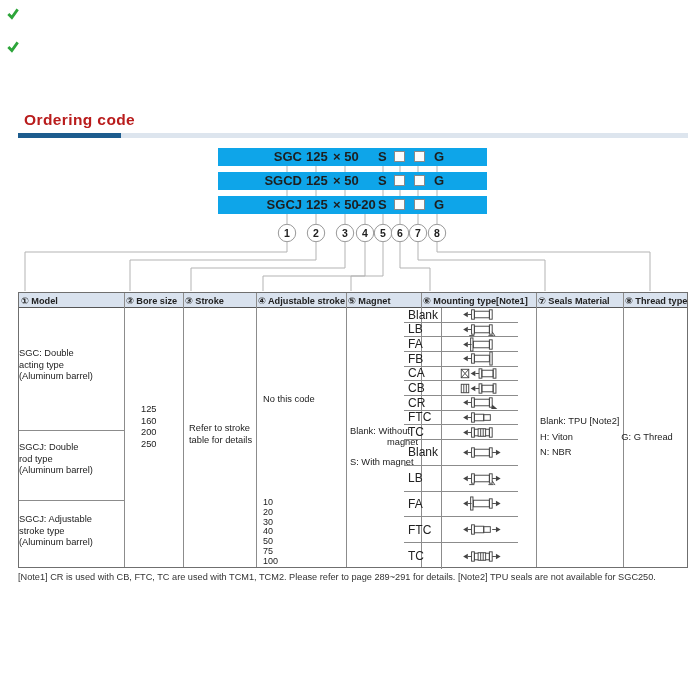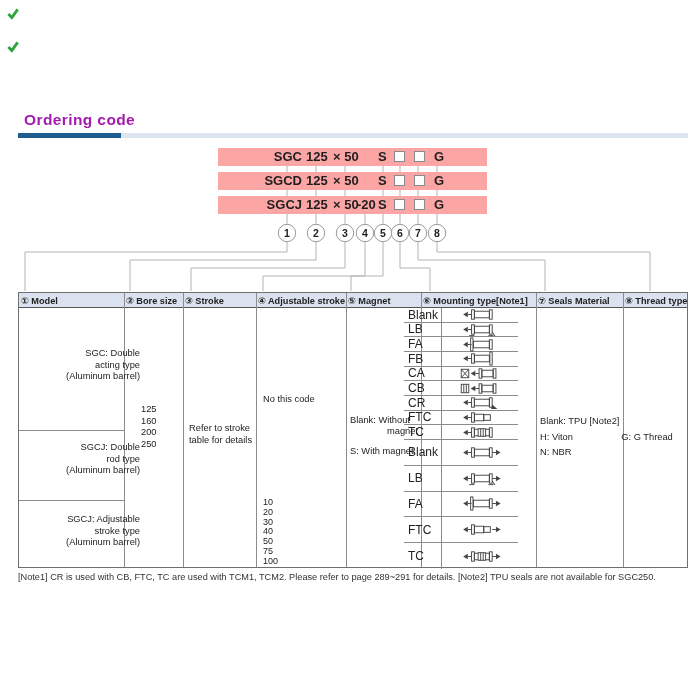--- a/index.html
+++ b/index.html
@@ -5,60 +5,60 @@
   * { margin:0; padding:0; box-sizing:border-box; }
   html,body { background:#fff; }
   body { font-family:"Liberation Sans","DejaVu Sans",sans-serif; color:#222; }
   .page { position:relative; width:700px; height:700px; background:#fff; overflow:hidden; }
 
   
   .green-mark { position:absolute; left:6px; width:14px; height:14px; }
   .green-mark.m2 { top:40px; } .green-mark.m1 { top:7px; }
 
   
-  .title { position:absolute; left:24px; top:111px; font-size:15.5px; font-weight:bold; color:#a21caf; letter-spacing:.4px; }
+  .title { position:absolute; left:24px; top:111px; font-size:15.5px; font-weight:bold; color:#b91c1c; letter-spacing:.4px; }
   .rule { position:absolute; left:18px; top:133px; width:670px; height:5px; background:#dde5ee; }
   .rule-dark { width:103px; height:5px; background:#1d5c8e; }
 
   
-  .code-bar { position:absolute; left:218px; width:269px; height:18px; background:#fca5a5; font-size:13px; font-weight:bold; color:#1e1e1e; line-height:18px; }
+  .code-bar { position:absolute; left:218px; width:269px; height:18px; background:#0ea5e9; font-size:13px; font-weight:bold; color:#1e1e1e; line-height:18px; }
   .code-bar span { position:absolute; top:0; white-space:nowrap; }
   .cf-model  { left:0; width:84px; text-align:right; }
   .cf-bore   { left:88px; }
   .cf-stroke { left:115px; }
   .cf-adj    { left:139px; }
   .cf-mag    { left:160px; }
   .cf-thread { left:216px; }
   .code-box  { position:absolute; top:3px; width:11px; height:11px; background:#fdfdfd; border:1px solid #8a8a8a; }
   .code-box.b1 { left:176px; } .code-box.b2 { left:196px; }
 
   .connector-svg { position:absolute; left:0; top:0; width:700px; height:700px; pointer-events:none; }
 
   
   .otable { position:absolute; left:18px; top:292px; width:670px; height:276px; border:1px solid #6f6f6f; font-size:9.3px; color:#222; }
   .thead { position:absolute; left:0; top:0; width:668px; height:15px; background:#d9e2ee; border-bottom:1px solid #555; }
   .th { position:absolute; top:0; height:15px; display:flex; align-items:center; padding-left:2px; font-weight:bold; font-size:9.2px; white-space:nowrap; overflow:hidden; }
   .vline { position:absolute; top:0; width:1px; height:274px; background:#8c8c8c; }
   .hline-model { position:absolute; left:0; width:105px; height:1px; background:#8c8c8c; }
 
-  .model-sec { position:absolute; left:16px; width:105px; text-align:right; line-height:11.5px; }
+  .model-sec { position:absolute; left:0; width:105px; text-align:left; line-height:11.5px; }
   .model-sec span { display:block; }
 
   .bore-list { position:absolute; left:122px; top:111px; line-height:11.5px; }
   .bore-list span { display:block; }
 
   .stroke-note { position:absolute; left:170px; top:130px; line-height:11.5px; }
   .stroke-note span { display:block; }
 
   .adj-note { position:absolute; left:244px; top:101px; }
   .adj-values { position:absolute; left:244px; top:205px; line-height:9.8px; font-size:9px; }
   .adj-values span { display:block; }
 
   .magnet-block { position:absolute; left:331px; top:122px; width:68px; line-height:10.8px; }
-  .magnet-block .l1 { display:block; }
+  .magnet-block .l1 { display:block;margin-top:11px; }
   .magnet-block .l2 { display:block; text-align:right; }
   .magnet-block .l3 { display:block; margin-top:9px; white-space:nowrap; }
 
   .mount-rows { position:absolute; left:385px; top:15px; width:114px; }
   .m-row { display:flex; border-bottom:1px solid #8c8c8c; }
   .m-grp-b .m-row:last-child { border-bottom:none; }
   .m-code { width:38px; border-right:1px solid #8c8c8c; display:flex; align-items:center; padding-left:4px; font-size:12px; }
   .m-icon { flex:1; display:flex; align-items:center; justify-content:center; }
 
   .seals-block { position:absolute; left:521px; top:121px; line-height:15.5px; white-space:nowrap; }

